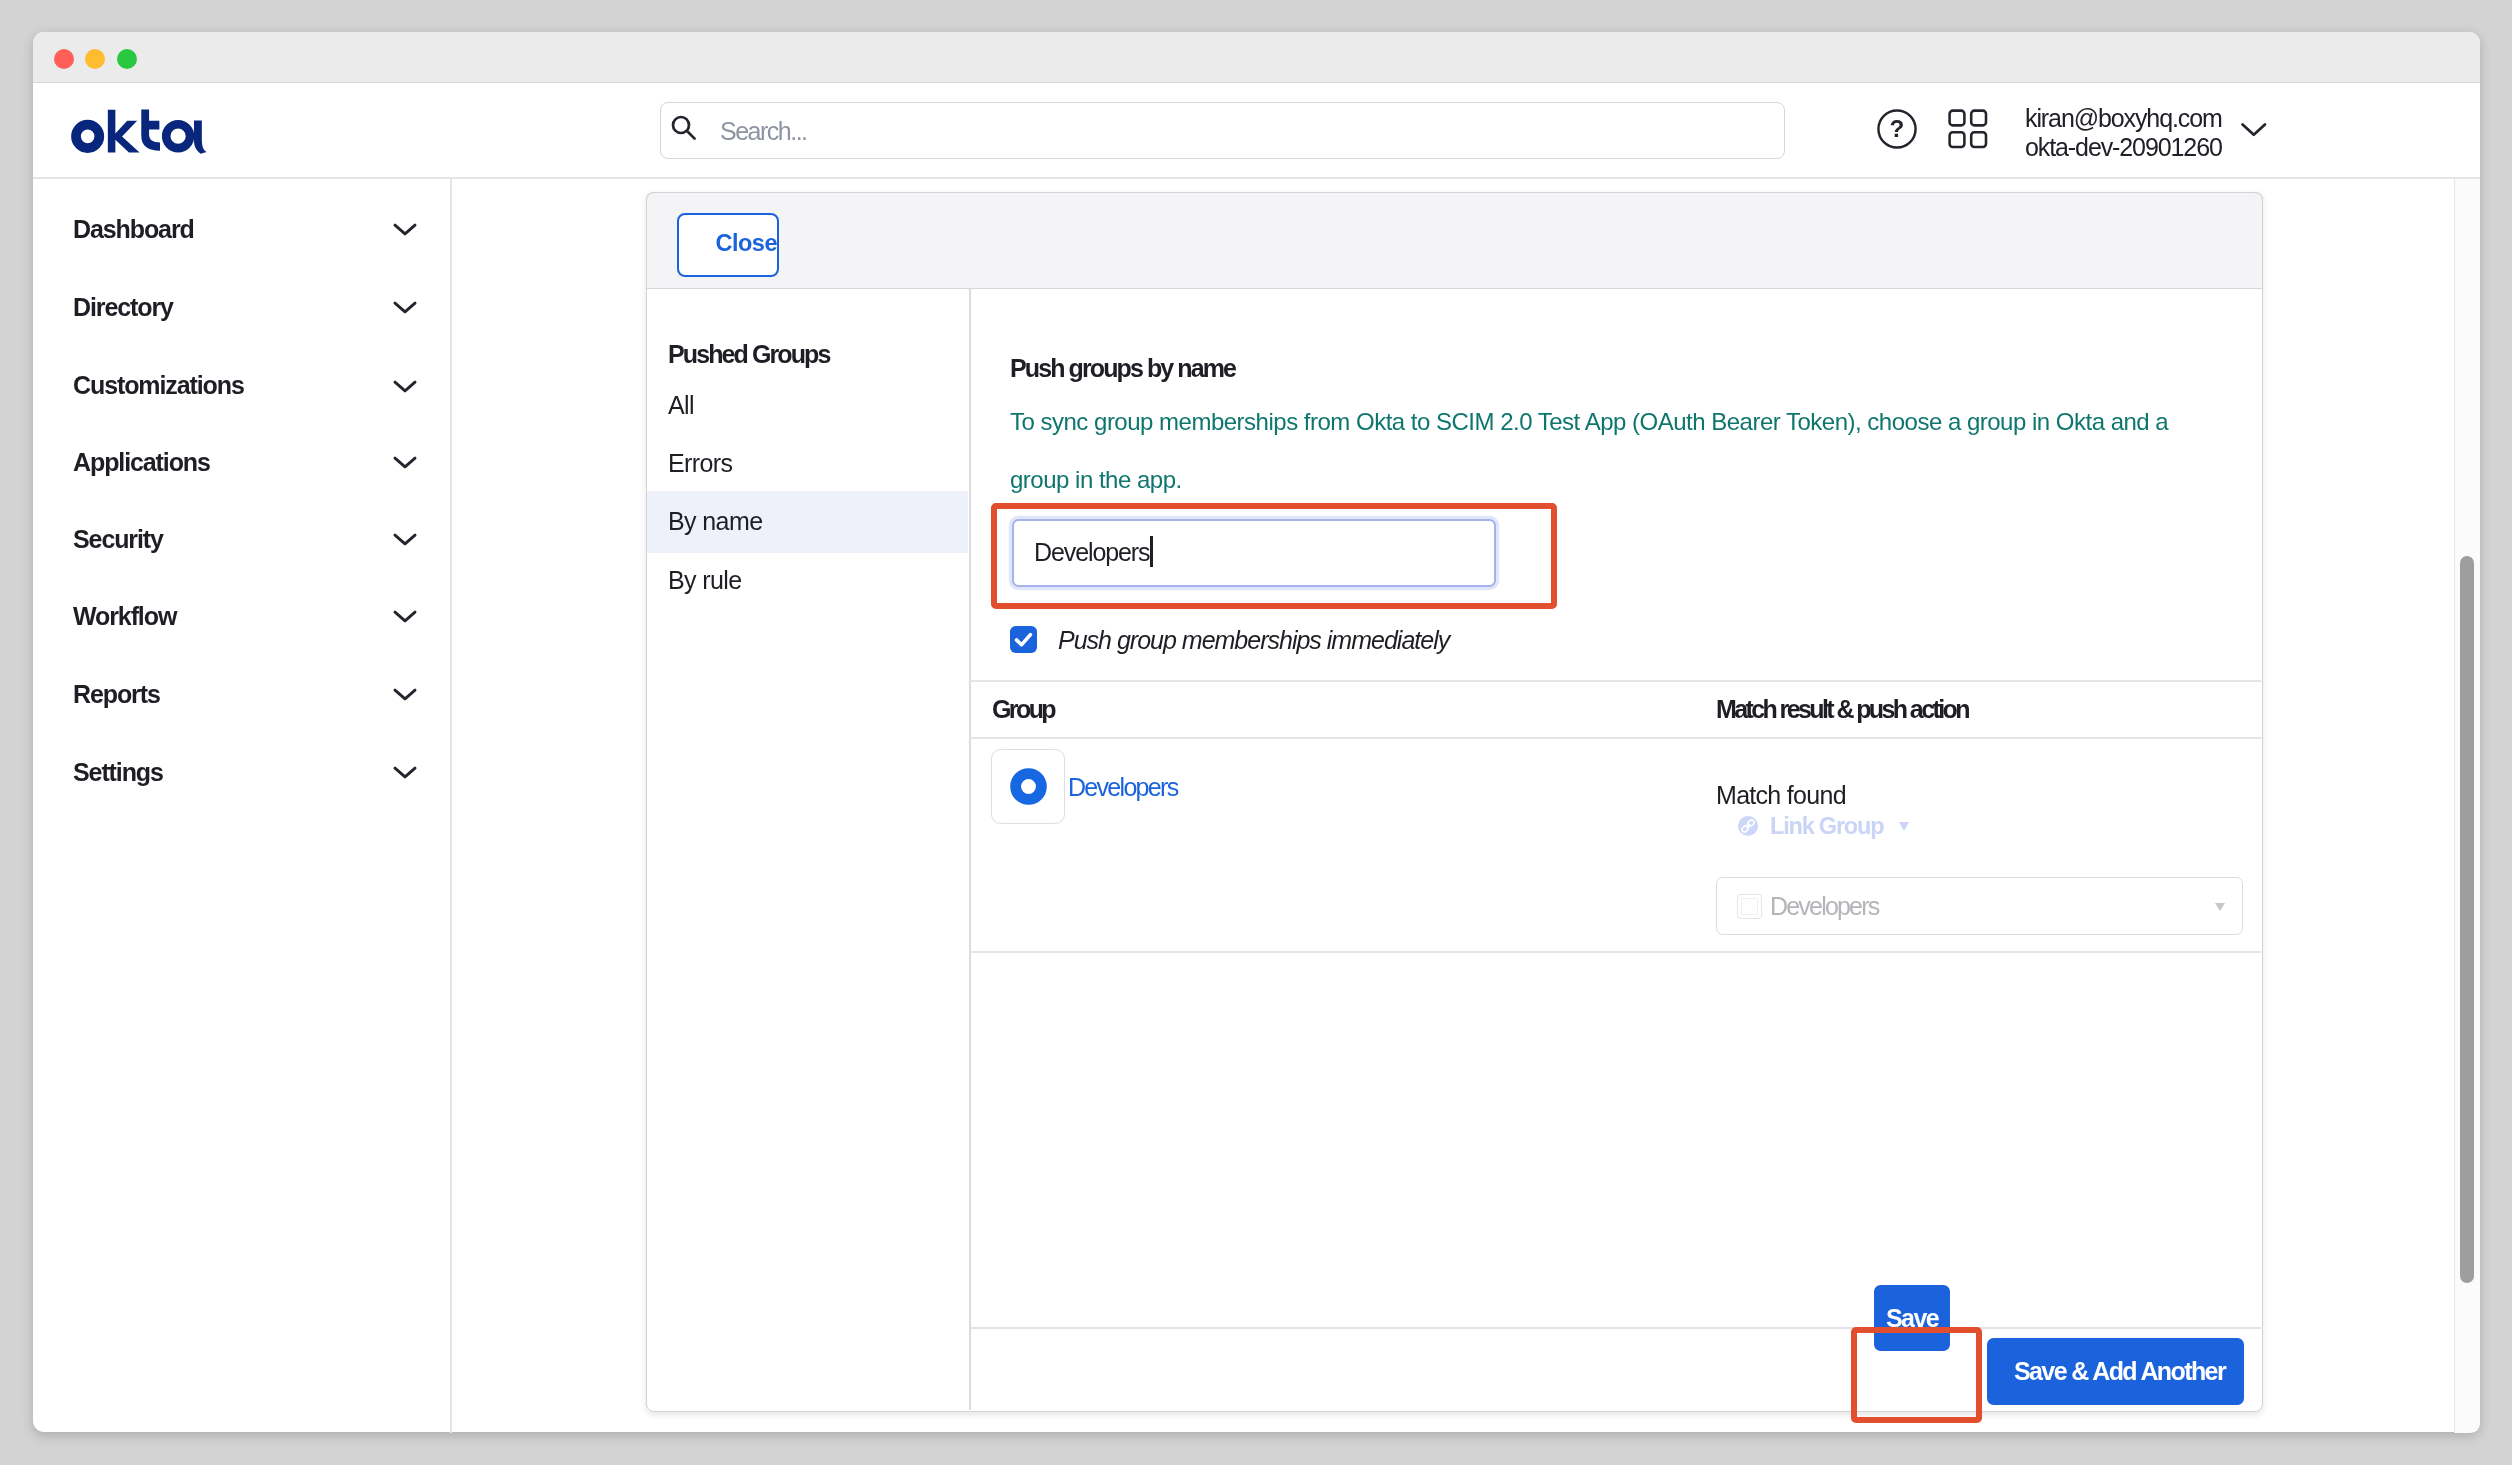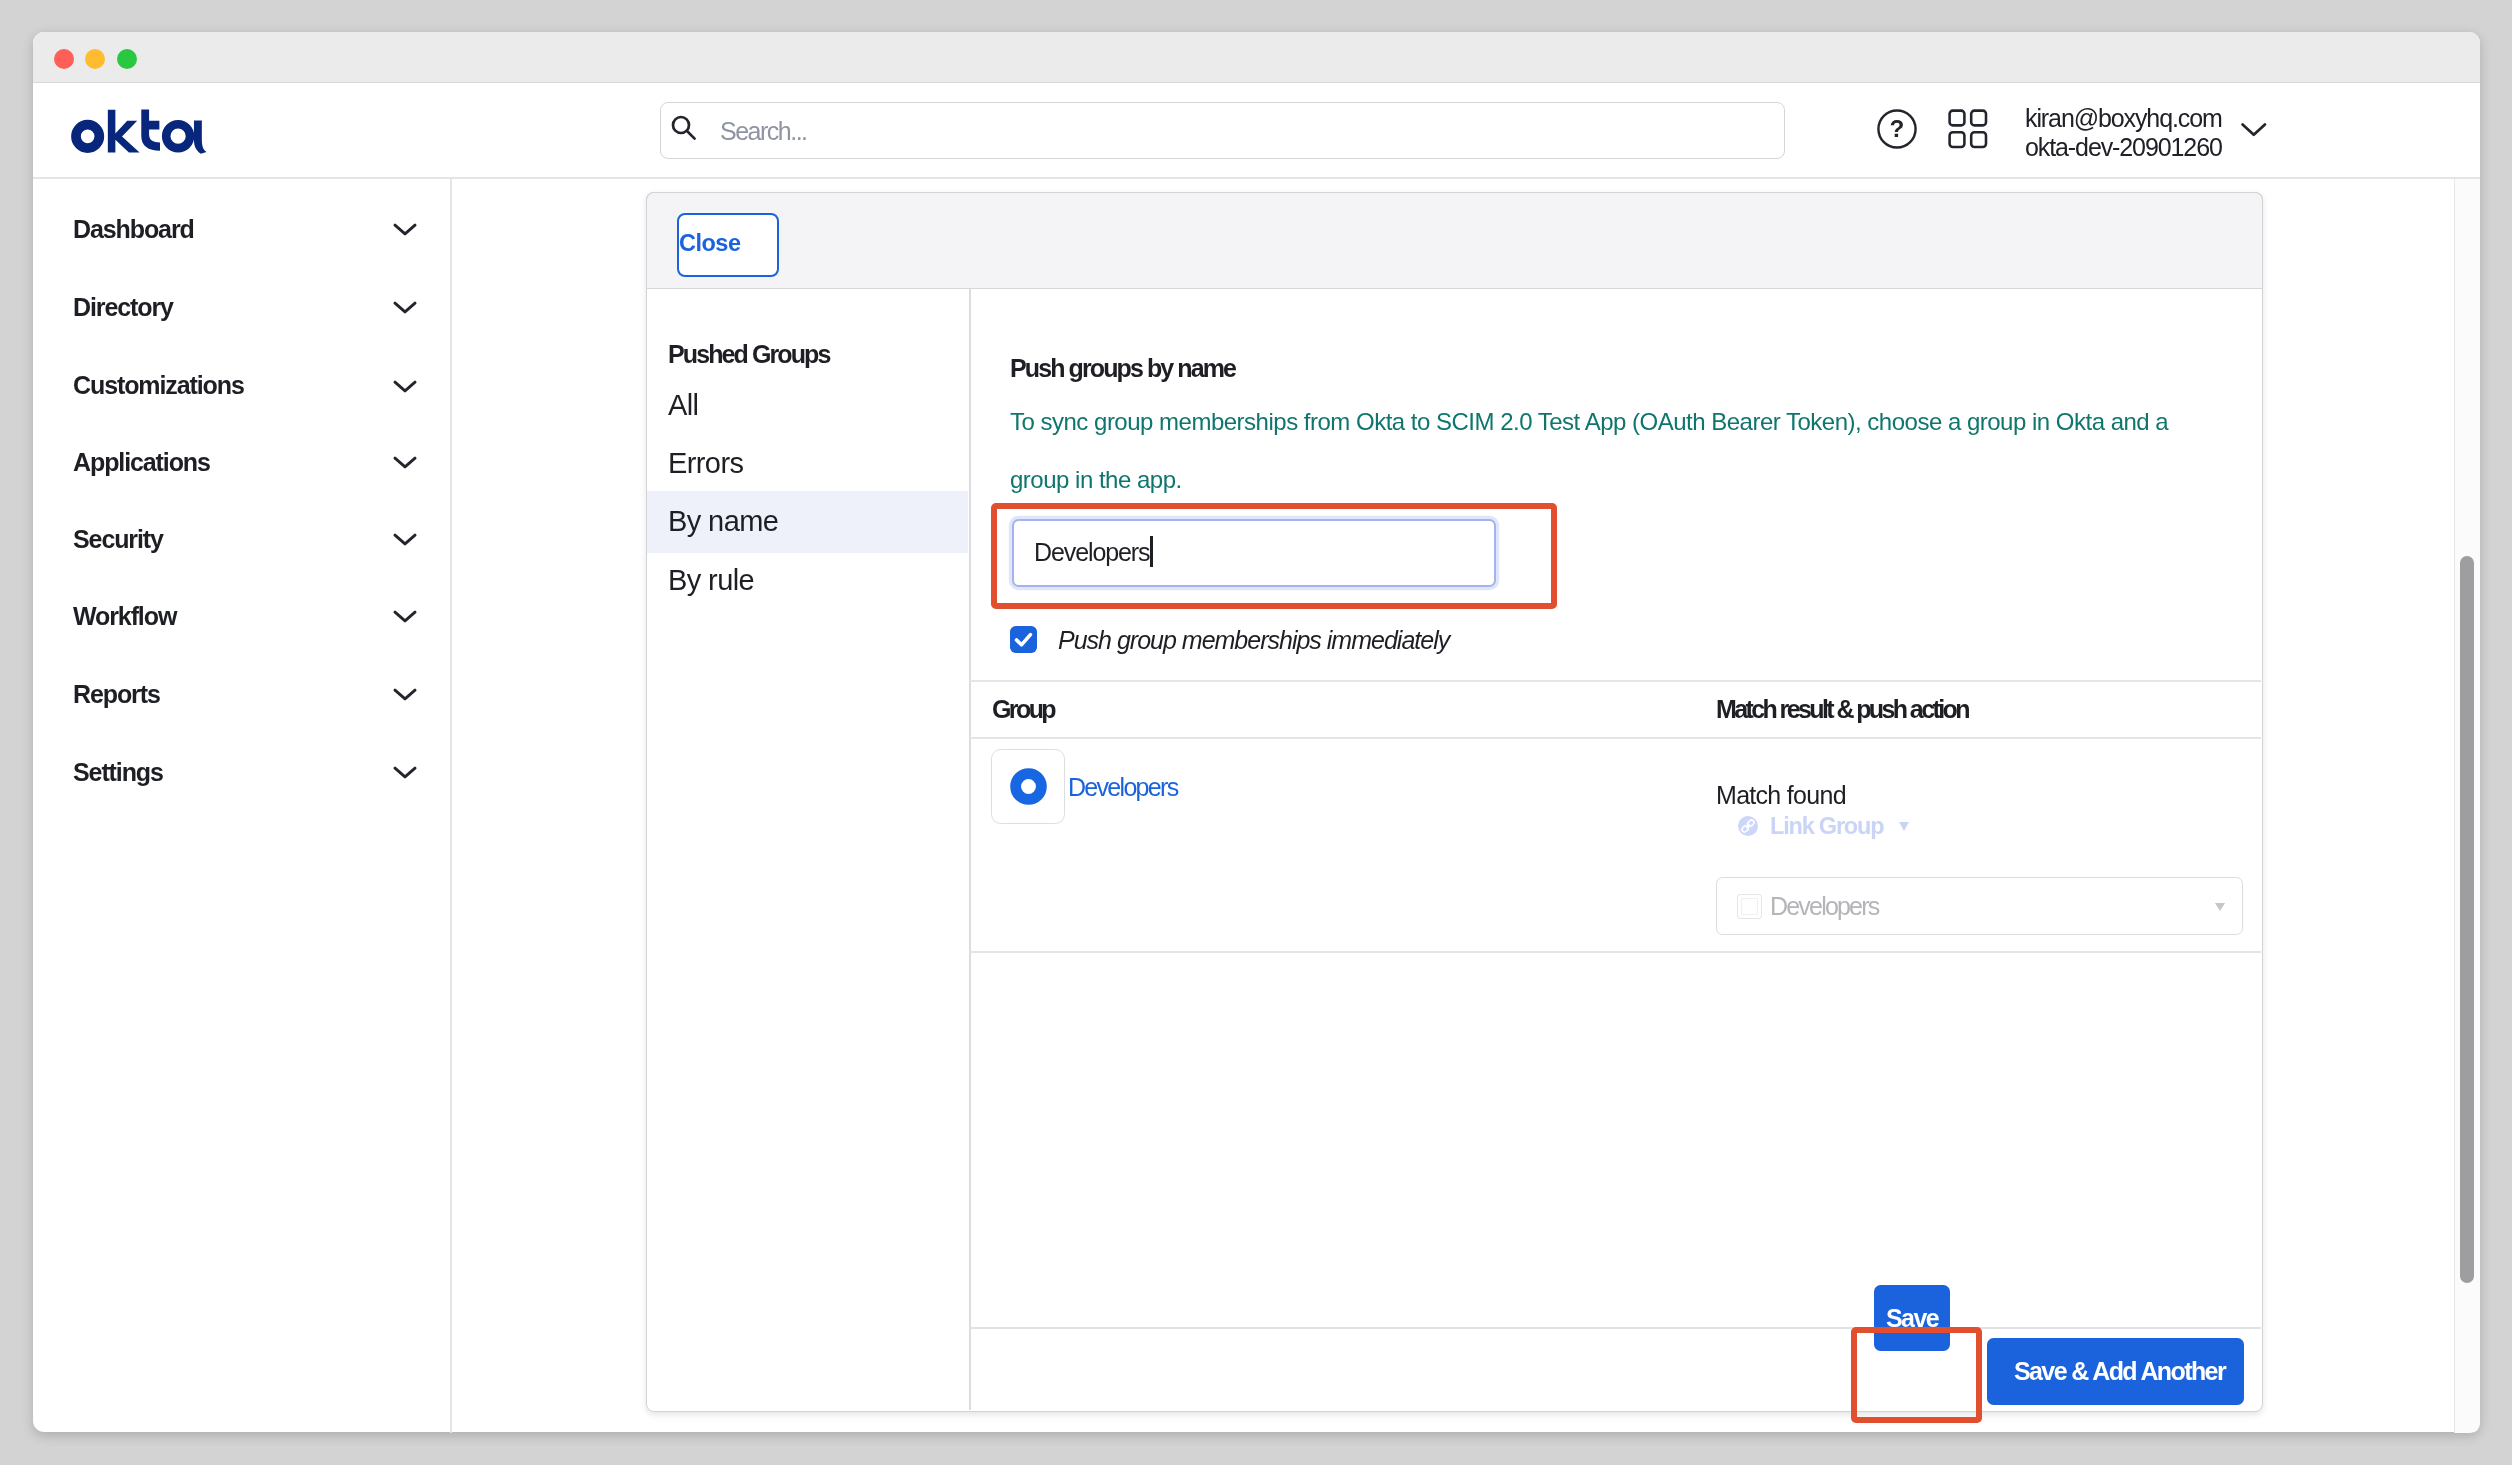--- a/index.html
+++ b/index.html
@@ -10,24 +10,24 @@
   .titlebar { left:33px; top:32px; width:2447px; height:51px; background:#ebebeb; border-bottom:1.6px solid #d7d7d7; border-radius:11.3px 11.3px 0 0; }
   .dot { top:49px; width:20px; height:20px; border-radius:50%; }
   .hdrline { left:33px; top:177px; width:2447px; height:1.6px; background:#e5e5e5; }
   .sbline { left:450px; top:179px; width:1.6px; height:1254px; background:#e5e5e5; }
   .menu { left:73px; font-weight:bold; font-size:25px; letter-spacing:-1.1px; line-height:29px; }
   .search { left:660px; top:102px; width:1125px; height:57px; border:1.6px solid #d6d6d6; border-radius:8px; }
   .ph { left:720px; top:117px; font-size:25px; letter-spacing:-1.5px; color:#8f94a3; }
   .usr { left:2025px; font-size:25px; letter-spacing:-1.1px; line-height:29px; color:#202128; }
   .dlg { left:646px; top:192px; width:1617px; height:1220px; background:#fff; border:1.6px solid #d3d3d6; border-radius:8px; box-shadow:0 2.4px 6.5px rgba(0,0,0,.10); }
   .strip { left:646px; top:192px; width:1617px; height:97px; background:#f4f4f6; border:1.6px solid #d3d3d6; border-bottom:1.6px solid #d7d7da; border-radius:8px 8px 0 0; }
-  .closebtn { left:677px; top:213px; width:102px; height:64px; background:#fff; border:2.4px solid #1a63dc; border-radius:8px; color:#1a63dc; font-weight:bold; font-size:23.5px; letter-spacing:-0.5px; text-align:left; line-height:57px; }
+  .closebtn { left:677px; top:213px; width:102px; height:64px; background:#fff; border:2.4px solid #1a63dc; border-radius:8px; color:#1a63dc; font-weight:bold; font-size:23.5px; letter-spacing:-0.5px; text-align:right; line-height:57px; }
   .vdiv { left:969px; top:289px; width:1.6px; height:1121px; background:#dcdcdf; }
   .navhl { left:647px; top:491px; width:321px; height:62px; background:#eef0fa; }
-  .nav { left:668px; font-size:29px; letter-spacing:-0.6px; line-height:29px; }
+  .nav { left:668px; font-size:25px; letter-spacing:-0.6px; line-height:29px; }
   .h1 { font-weight:bold; font-size:25px; letter-spacing:-1.9px; line-height:29px;margin-top:21px; }
   .para { left:1010px; top:393px; font-size:24px; letter-spacing:-0.5px; line-height:58px; color:#0f766e; }
   .orange1 { left:991px; top:503px; width:566px; height:106px; border:6.5px solid #e14f2e; border-radius:4.9px; }
   .input { left:1012px; top:519px; width:484px; height:68px; border:2.4px solid #a4b3ec; border-radius:6.5px; box-shadow:0 0 0 3.2px #e0e6f9; background:#fff; line-height:63px; font-size:25px; letter-spacing:-1.1px; padding-left:20px; }
   .cursor { display:inline-block; width:2.4px; height:31px; background:#1e1f24; vertical-align:middle; margin-left:0.8px; margin-top:-4.9px; }
   .cb { left:1010px; top:626px; width:27px; height:27px; border-radius:5.7px; background:#1a63dc; }
   .cblabel { left:1058px; top:626px; font-size:25px; letter-spacing:-1px; line-height:29px;font-style:italic; }
   .hline { background:#e5e5e8; height:1.6px; left:970px; width:1291px; }
   .thead { font-weight:bold; font-size:25px; letter-spacing:-2.6px; line-height:29px; }
   .iconbox { left:991px; top:749px; width:74px; height:75px; border:1.6px solid #dedee1; border-radius:9.7px; }

